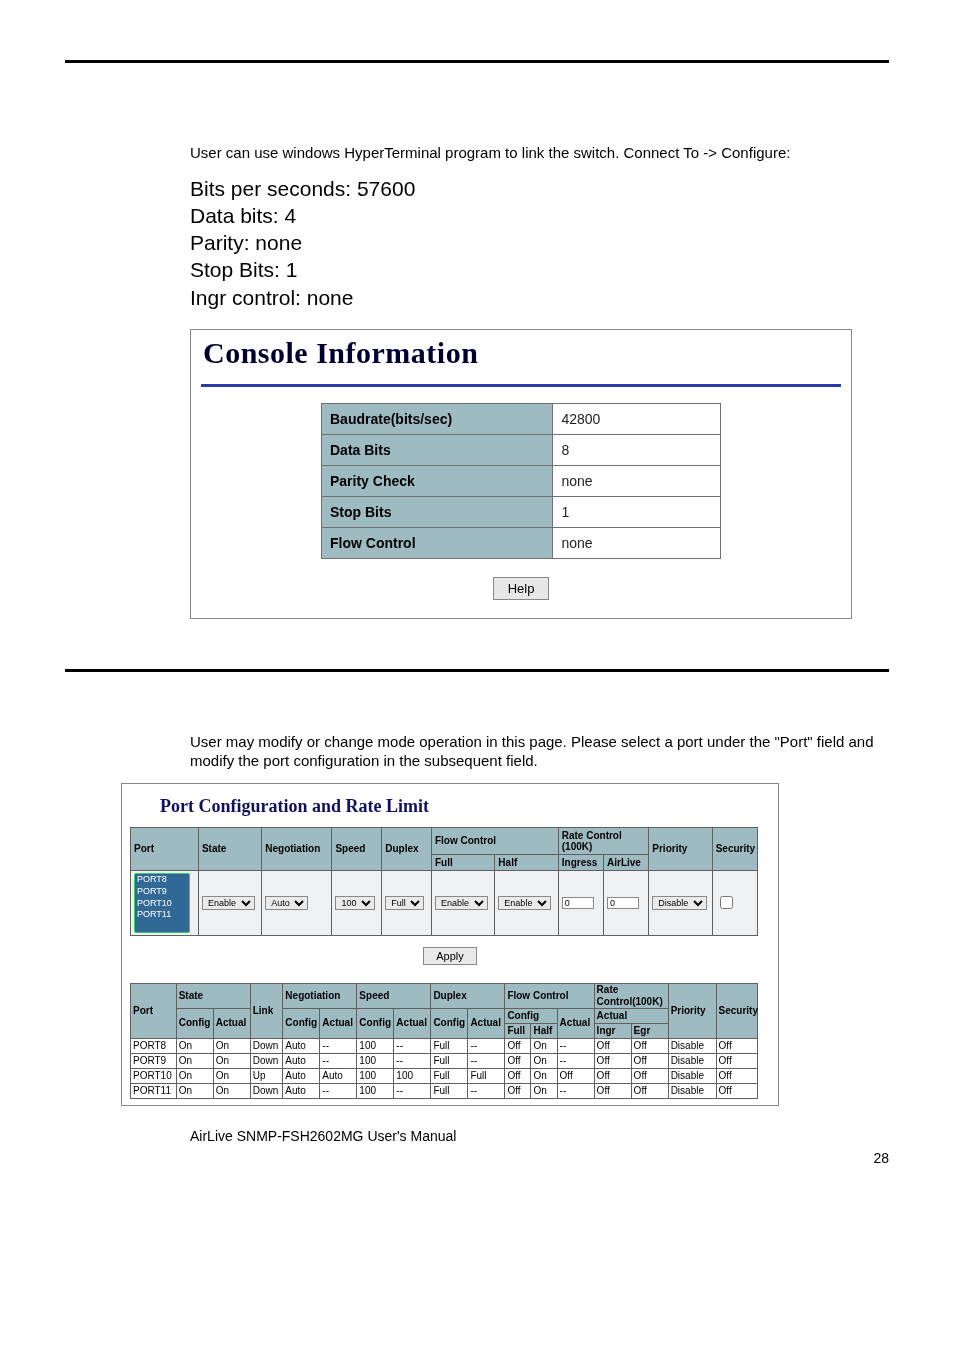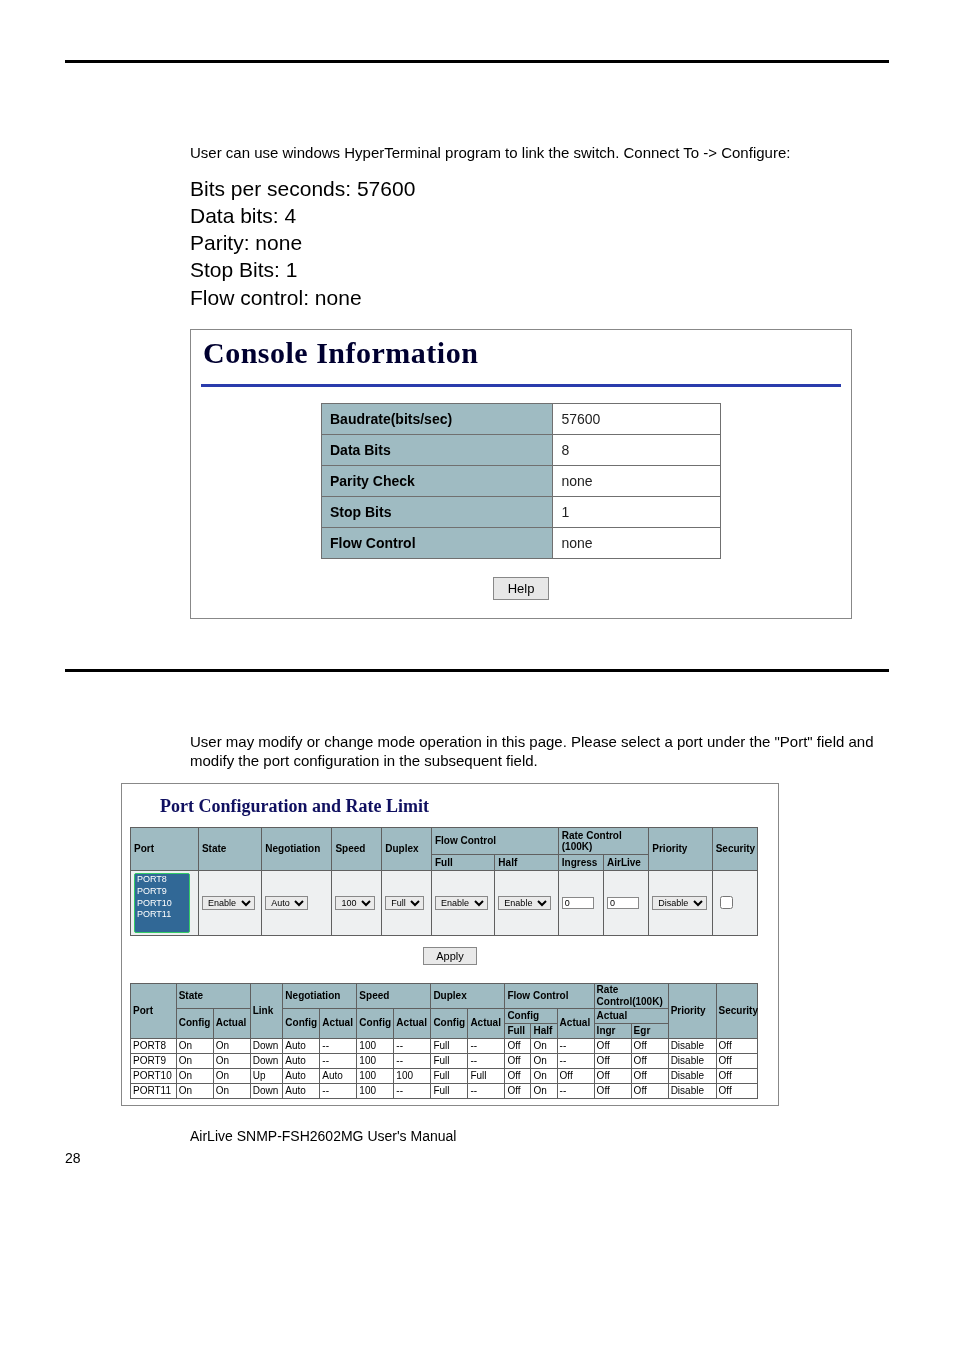--- a/index.html
+++ b/index.html
@@ -36,45 +36,45 @@
     .chk { vertical-align: middle; }
     .apply-wrap { text-align: center; margin: 10px 0 18px 0; }
     .apply-btn { padding: 2px 12px; font-size: 11px; background: #e9e9e9; border: 1px solid #888; cursor: pointer; }
 
     .status-table { border-collapse: collapse; width: 628px; font-size: 10px; table-layout: fixed; }
     .status-table th, .status-table td { border: 1px solid #606060; text-align: left; padding: 0px 2px; height: 14px; line-height: 12px; }
     .status-table th { background: #9fbbc2; font-weight: bold; }
     .status-table td { background: #fff; }
 
     .footer { margin-left: 125px; margin-top: 22px; font-size: 14px; }
-    .page-num { text-align: left; font-size: 14px; margin-top: 6px; }
+    .page-num { text-align: right; font-size: 14px; margin-top: 6px; }
   </style>
 </head>
 <body>
 
 <div class="page">
   <div class="hr1"></div>
 
   <div class="para">User can use windows HyperTerminal program to link the switch. Connect To -&gt; Configure:</div>
   <div class="settings" id="settings-lines">
       <div>Bits per seconds: 57600</div>
       <div>Data bits: 4</div>
       <div>Parity: none</div>
       <div>Stop Bits: 1</div>
-      <div>Flow control: none</div>
+      <div>Ingr control: none</div>
     </div>
 
   <div class="console-panel">
     <div class="console-title">Console Information</div>
     <div class="title-rule"></div>
     <table class="console-table">
       <tbody id="console-rows">
           <tr>
             <th>Baudrate(bits/sec)</th>
-            <td>57600</td>
+            <td>42800</td>
           </tr>
           <tr>
             <th>Data Bits</th>
             <td>8</td>
           </tr>
           <tr>
             <th>Parity Check</th>
             <td>none</td>
           </tr>
           <tr>

